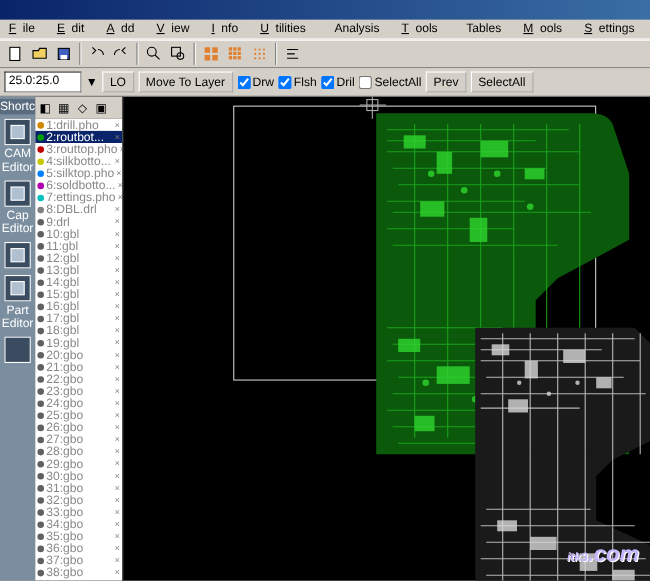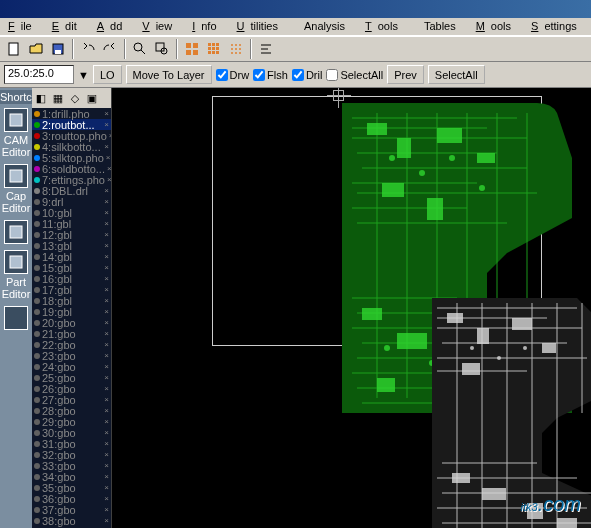--- a/index.html
+++ b/index.html
@@ -17,35 +17,35 @@
   .chk { display:flex; gap:2px; }
   .chk input { width:12px; height:12px; }
   .main { display:flex; height:calc(528px - 18px - 18px - 26px - 26px); }
   .sidebar { width:32px; background:#7b8ea0; display:flex; flex-direction:column; align-items:center; padding-top:2px; gap:1px; color:#fff; font-size:9px; text-align:center; }
   .sidebar .hd { background:#5a6d80; width:100%; padding:1px 0; }
   .sbtn { width:44px; padding:3px 0; cursor:pointer; display:flex; flex-direction:column; align-items:center; gap:2px; }
   .sbtn .ic { width:24px; height:24px; background:#3a4d60; border:1px solid #fff; display:flex; align-items:center; justify-content:center; }
   .layerpanel { width:80px; background:#000; border-right:1px solid #404040; display:flex; flex-direction:column; }
   .lp-tools { height:20px; background:#d4d0c8; display:flex; gap:1px; align-items:center; padding:1px; }
   .lp-tools .tbtn { width:16px; height:16px; }
-  .layerlist { flex:1; overflow:hidden; background:#0f172a; }
+  .layerlist { flex:1; overflow:hidden; background:#ffffff; }
   .lrow { display:flex; align-items:center; gap:2px; padding:0 2px; height:11px; color:#888; font-size:9px; white-space:nowrap; cursor:pointer; }
   .lrow .dot { width:6px; height:6px; border-radius:50%; flex-shrink:0; }
   .lrow.sel { background:#0a246a; color:#fff; }
   .lrow .x { margin-left:auto; color:#808080; font-size:8px; }
   .canvas { flex:1; background:#000; position:relative; overflow:hidden; }
   .selrect { position:absolute; border:1px solid #ccc; }
   .pcb { position:absolute; }
   .pcb svg { display:block; }
   .crosshair { position:absolute; width:24px; height:24px; }
   .crosshair::before, .crosshair::after { content:''; position:absolute; background:#aaa; }
   .crosshair::before { left:0; right:0; top:11px; height:1px; }
   .crosshair::after { top:0; bottom:0; left:11px; width:1px; }
   .crosshair .sq { position:absolute; left:6px; top:6px; width:11px; height:11px; border:1px solid #aaa; }
-  .watermark { position:absolute; right:10px; bottom:8px; font-family:Arial; font-size:38px; font-weight:400; font-style:italic; color:#0369a1; text-shadow:1px 1px 0 #fff; pointer-events:none; }
+  .watermark { position:absolute; right:10px; bottom:8px; font-family:Arial; font-size:38px; font-weight:700; font-style:italic; color:#c4b5fd; text-shadow:1px 1px 0 #fff; pointer-events:none; }
   .watermark small { font-size:20px; }
   u.mn { text-decoration:underline; }
 </style>
 </head>
 <body>
 
 <div class="titlebar"></div>
 
 <div class="menubar">
   <span><u class="mn">F</u><span>ile</span></span>

